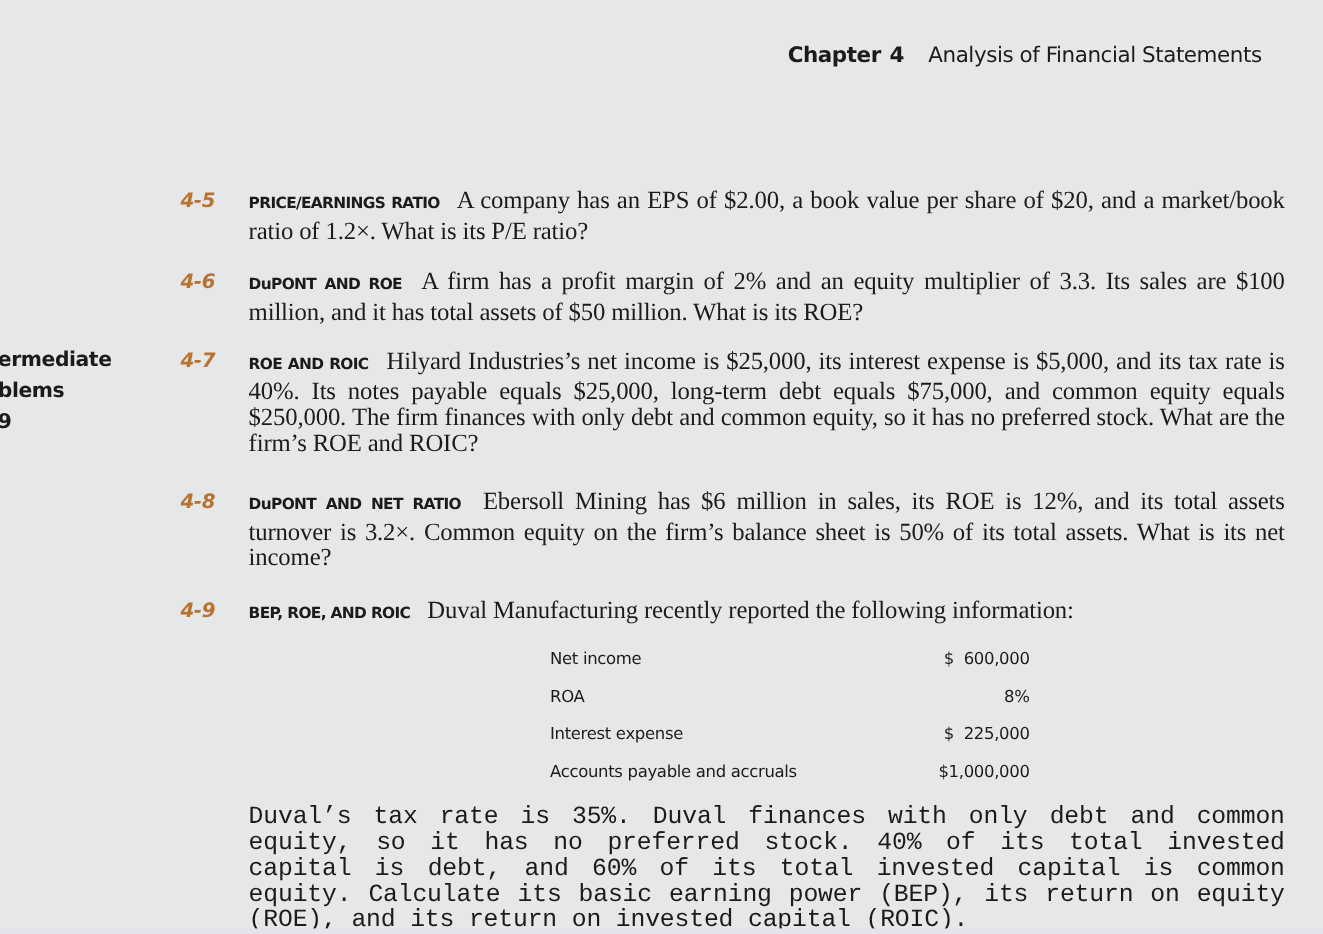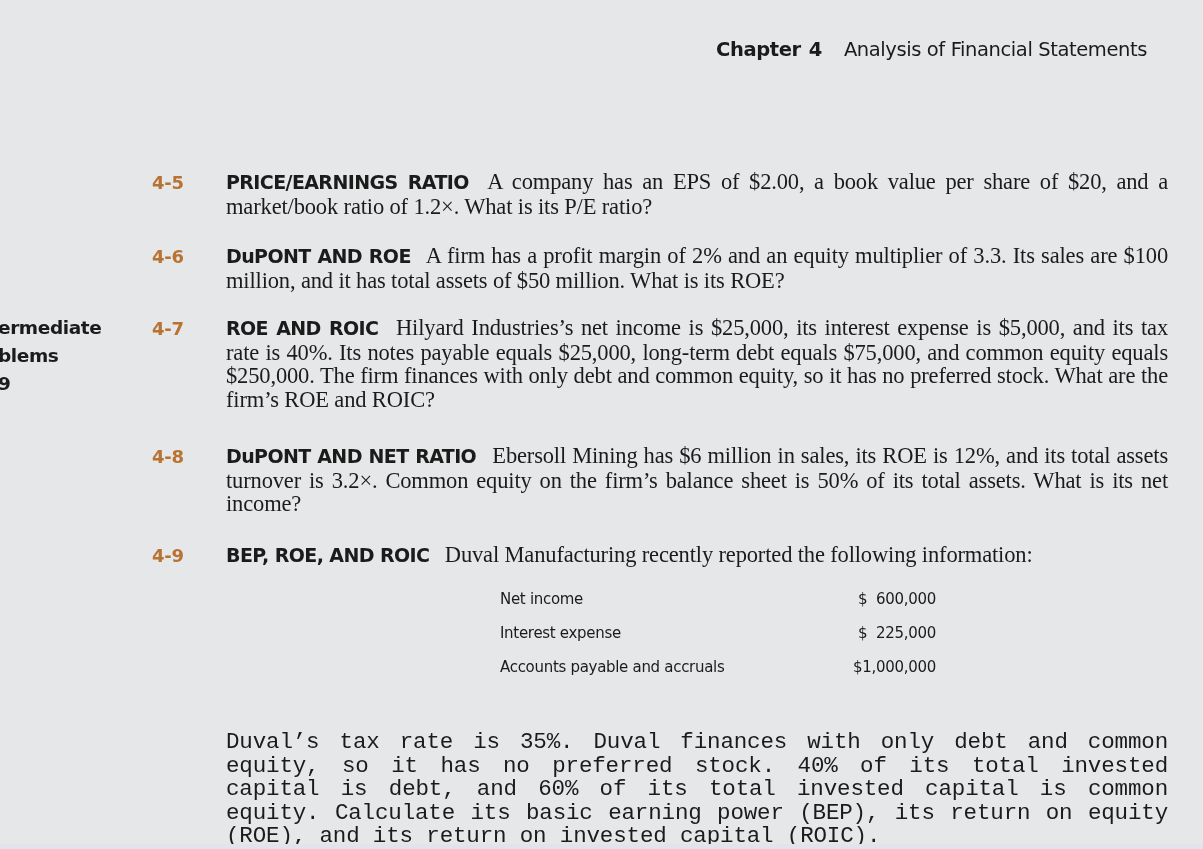--- a/index.html
+++ b/index.html
@@ -41,42 +41,43 @@
   }
   .margin-label div { white-space: nowrap; }
 
   .problem {
     position: absolute;
     left: 152px;
     width: 1020px;
   }
   .problem .pnum {
     position: absolute;
-    left: 0;
+    left: 12px;
     top: 2px;
     font-family: "DejaVu Sans", sans-serif;
     font-weight: bold;
     font-size: 18px;
     color: #b87333;
     letter-spacing: -0.3px;
+    font-style: italic;
   }
   .problem .pbody {
     position: absolute;
     left: 74px;
     width: 942px;
     font-family: "Liberation Serif", serif;
     font-size: 22.5px;
     line-height: 23.5px;
     text-align: justify;
     letter-spacing: -0.15px;
   }
   .problem .ptitle {
     font-family: "DejaVu Sans", sans-serif;
     font-weight: bold;
-    font-size: 19px;
+    font-size: 14px;
     letter-spacing: -0.6px;
     margin-right: 10px;
   }
 
   #p45 { top: 170px; }
   #p46 { top: 244px; }
   #p47 { top: 316px; }
   #p48 { top: 444px; }
   #p49 { top: 543px; }
 
@@ -170,20 +171,24 @@
       <span>Duval Manufacturing recently reported the following information:</span>
     </div>
   </div>
 
   <div class="info-table">
     <div class="info-row">
       <span class="lbl">Net income</span>
       <span class="val">$  600,000</span>
     </div>
     <div class="info-row">
+      <span class="lbl">ROA</span>
+      <span class="val">8%</span>
+    </div>
+    <div class="info-row">
       <span class="lbl">Interest expense</span>
       <span class="val">$  225,000</span>
     </div>
     <div class="info-row">
       <span class="lbl">Accounts payable and accruals</span>
       <span class="val">$1,000,000</span>
     </div>
   </div>
 
   <div class="closing">Duval’s tax rate is 35%. Duval finances with only debt and common equity, so it has no preferred stock. 40% of its total invested capital is debt, and 60% of its total invested capital is common equity. Calculate its basic earning power (BEP), its return on equity (ROE), and its return on invested capital (ROIC).</div>

